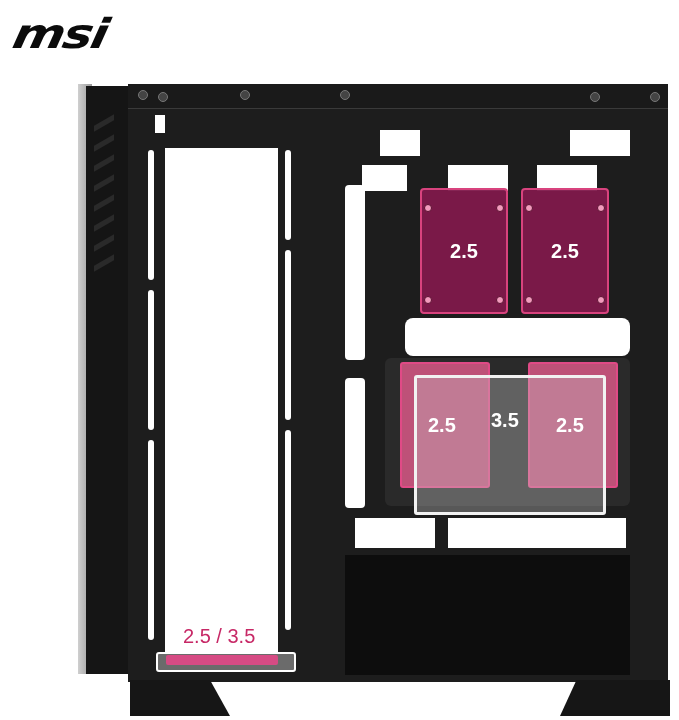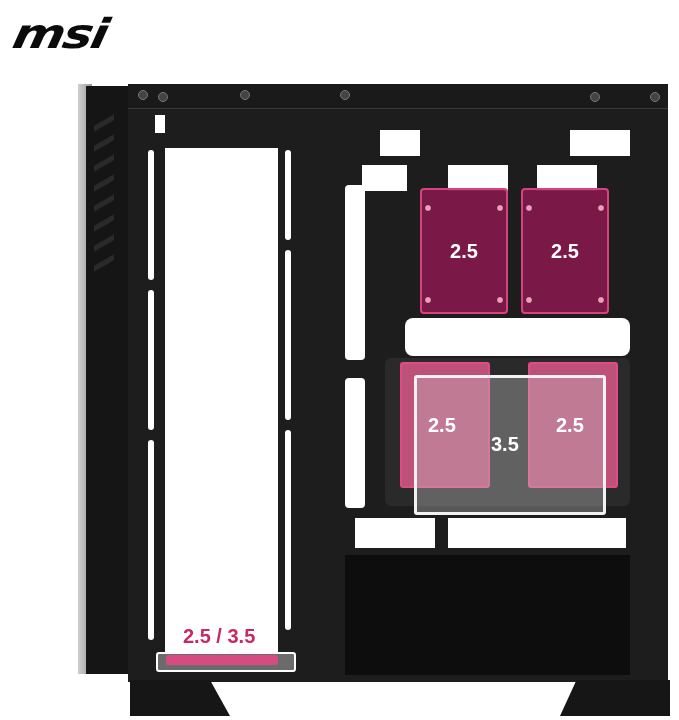--- a/index.html
+++ b/index.html
@@ -16,21 +16,21 @@
   .hole{background:#ffffff;}
   .psu-slot{left:165px;top:148px;width:113px;height:508px;background:#ffffff;}
   .rail{background:#ffffff;width:6px;border-radius:3px;}
   .black-area{left:345px;top:555px;width:285px;height:120px;background:#0d0d0d;}
   .foot{top:680px;height:36px;background:#161616;}
   .ssd{background:rgba(128,25,75,0.95);border:2px solid #d8437e;border-radius:4px;color:#fff;font-weight:bold;font-size:20px;display:flex;align-items:center;justify-content:center;}
   .ssd-light{background:rgba(232,92,142,0.78);border:2px solid #e04a86;border-radius:3px;}
   .hdd{border:3px solid #f2f2f2;border-radius:3px;background:rgba(200,200,200,0.35);}
   .label{color:#fff;font-weight:bold;font-size:20px;}
   .dot{width:6px;height:6px;border-radius:50%;background:#f29bbd;border:1px solid #5a1030;}
-  .bottom-label{color:#c72866;font-weight:bold;font-size:20px;}
+  .bottom-label{color:#c72866;font-weight:normal;font-size:20px;}
   .bottom-bay{left:156px;top:652px;width:136px;height:16px;border:2px solid #ffffff;border-radius:3px;background:#6b6b6b;}
   .bottom-bay-inner{left:166px;top:655px;width:112px;height:10px;background:#d64b84;border-radius:2px;}
 </style>
 </head>
 <body>
 
 <div class="abs logo">msi</div>
 
 <div>
   <div class="abs front-panel"></div>
@@ -92,18 +92,18 @@
 <div class="abs dot" style="left:525px;top:204px"></div>
 <div class="abs dot" style="left:597px;top:204px"></div>
 <div class="abs dot" style="left:525px;top:296px"></div>
 <div class="abs dot" style="left:597px;top:296px"></div>
 
 <div class="abs" style="left:385px;top:358px;width:245px;height:148px;background:#2a2a2a;border-radius:6px"></div>
 <div class="abs ssd-light" style="left:400px;top:362px;width:86px;height:122px"></div>
 <div class="abs ssd-light" style="left:528px;top:362px;width:86px;height:122px"></div>
 <div class="abs hdd" style="left:414px;top:375px;width:186px;height:134px"></div>
 <div class="abs label" style="left:428px;top:414px">2.5</div>
-<div class="abs label" style="left:491px;top:433px">3.5</div>
+<div class="abs label" style="left:491px;top:409px">3.5</div>
 <div class="abs label" style="left:556px;top:414px">2.5</div>
 
 <div class="abs bottom-label" style="left:183px;top:625px">2.5 / 3.5</div>
 <div class="abs bottom-bay"></div>
 <div class="abs bottom-bay-inner"></div>
 
 </body></html>

